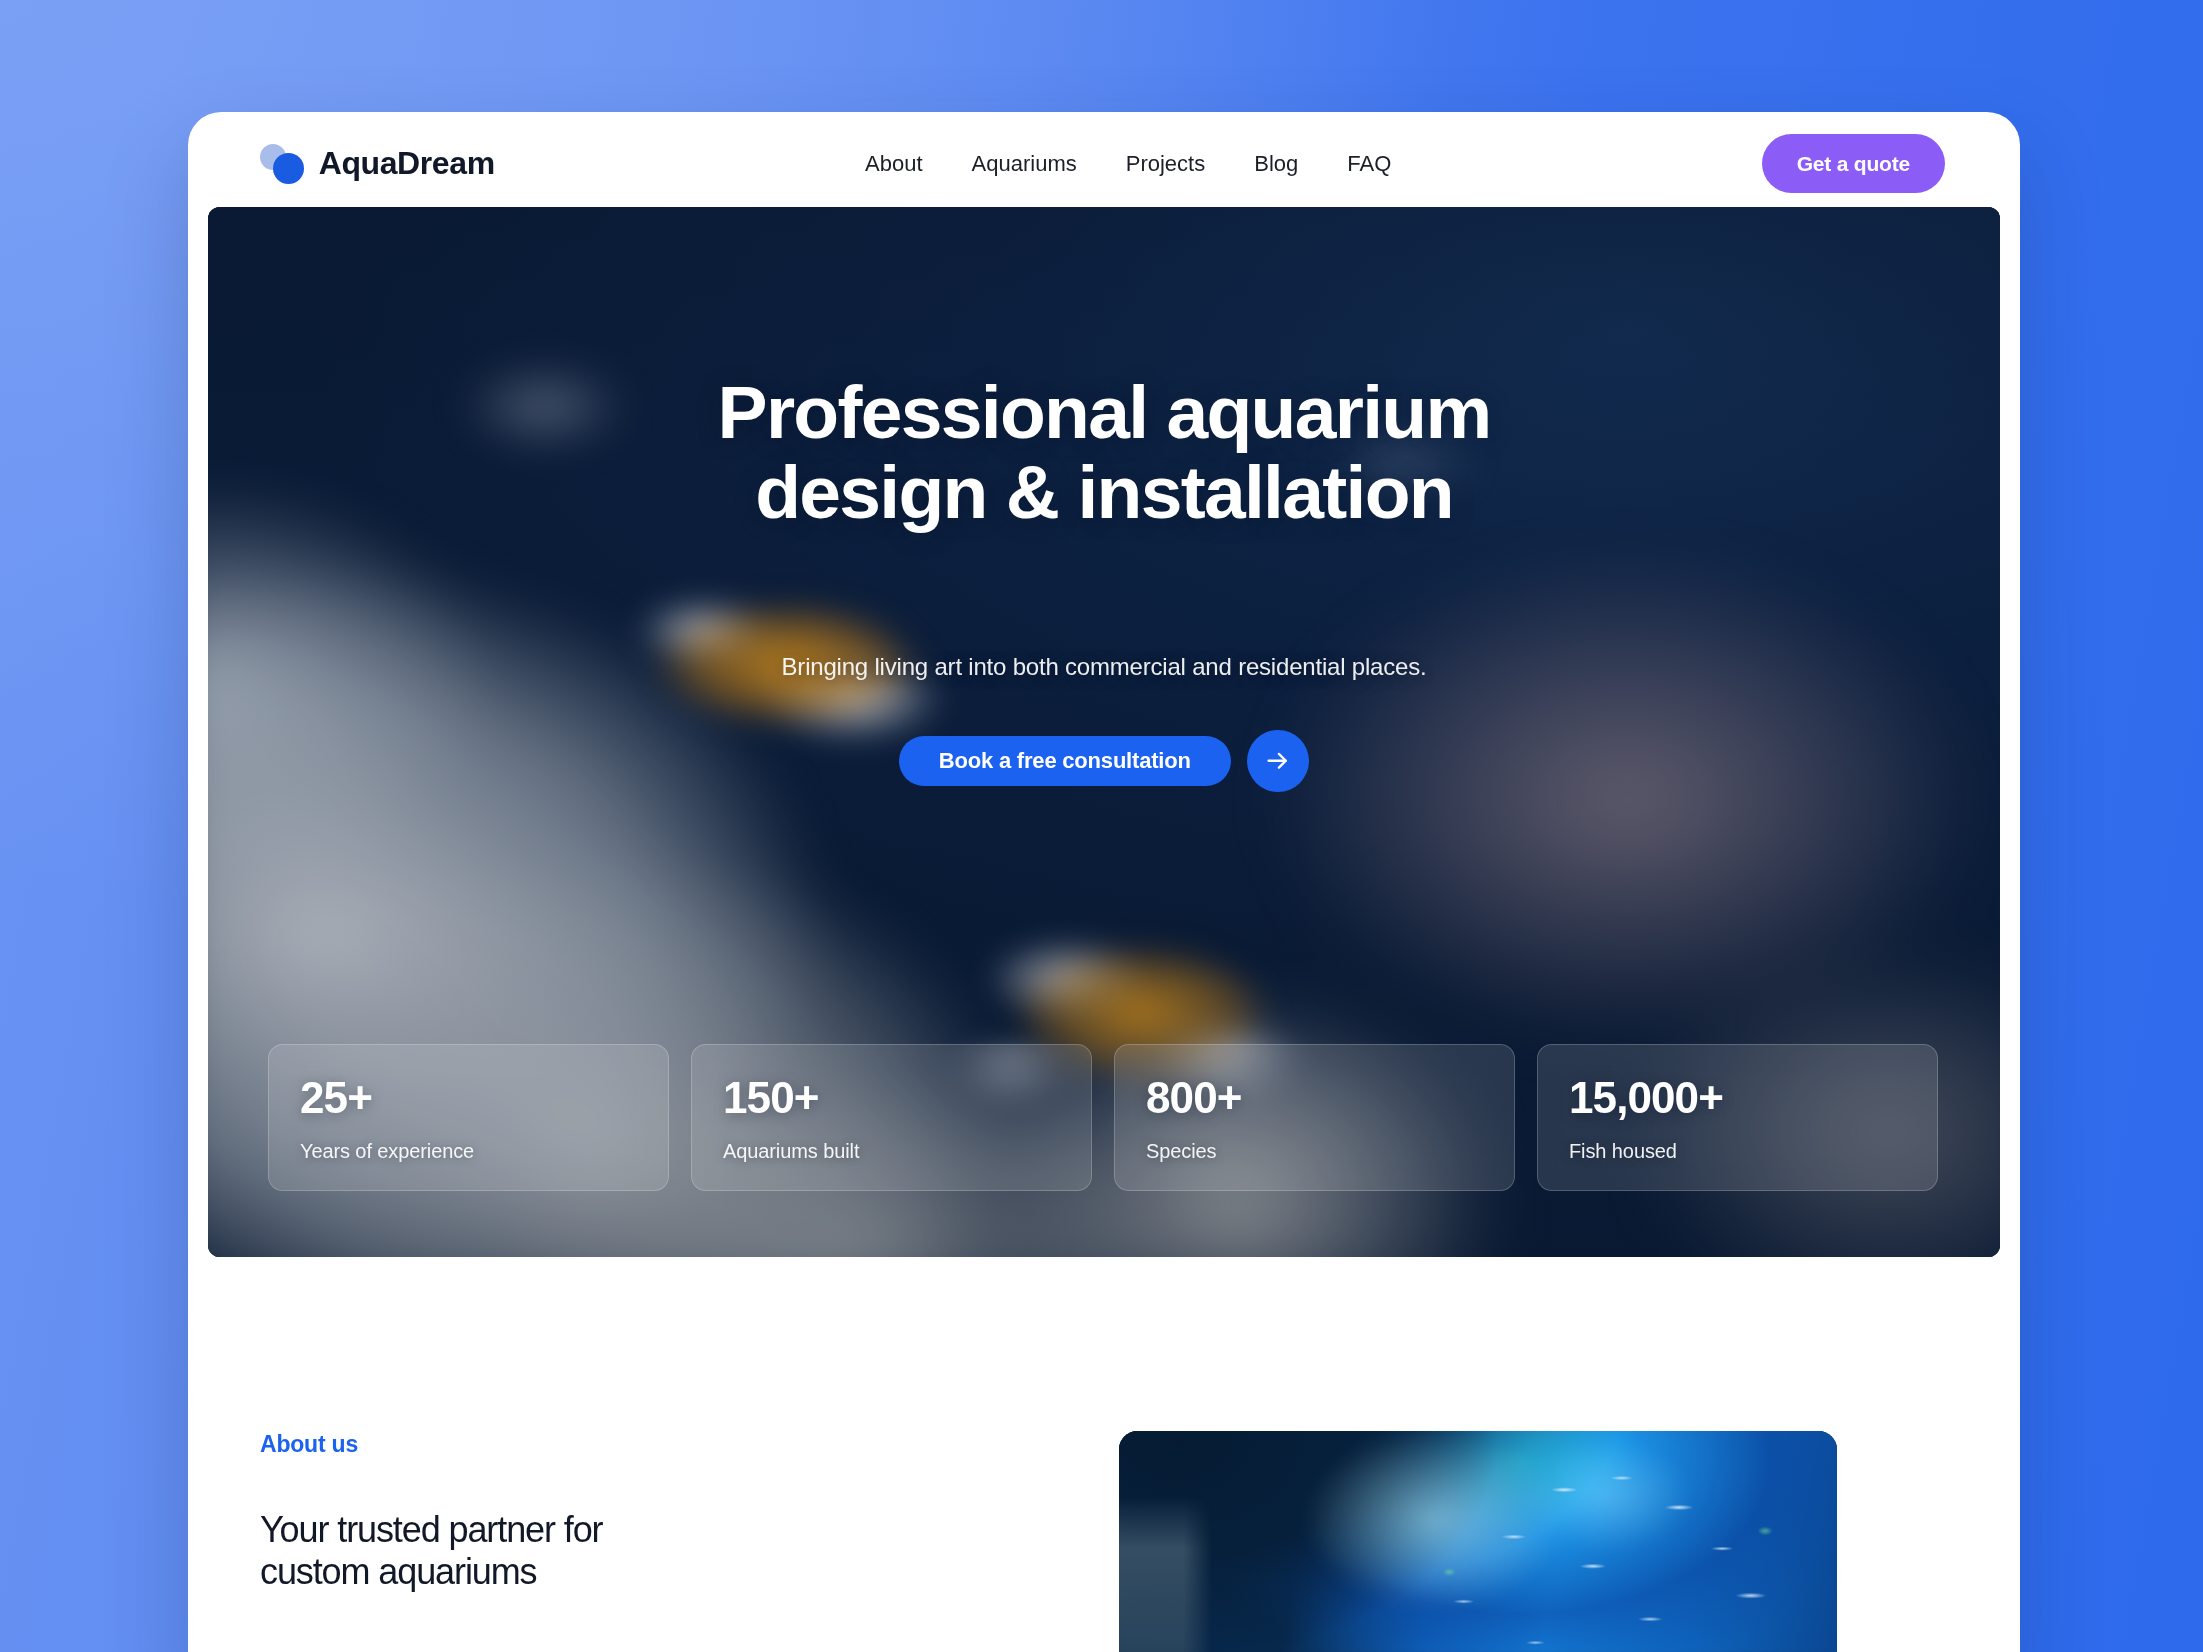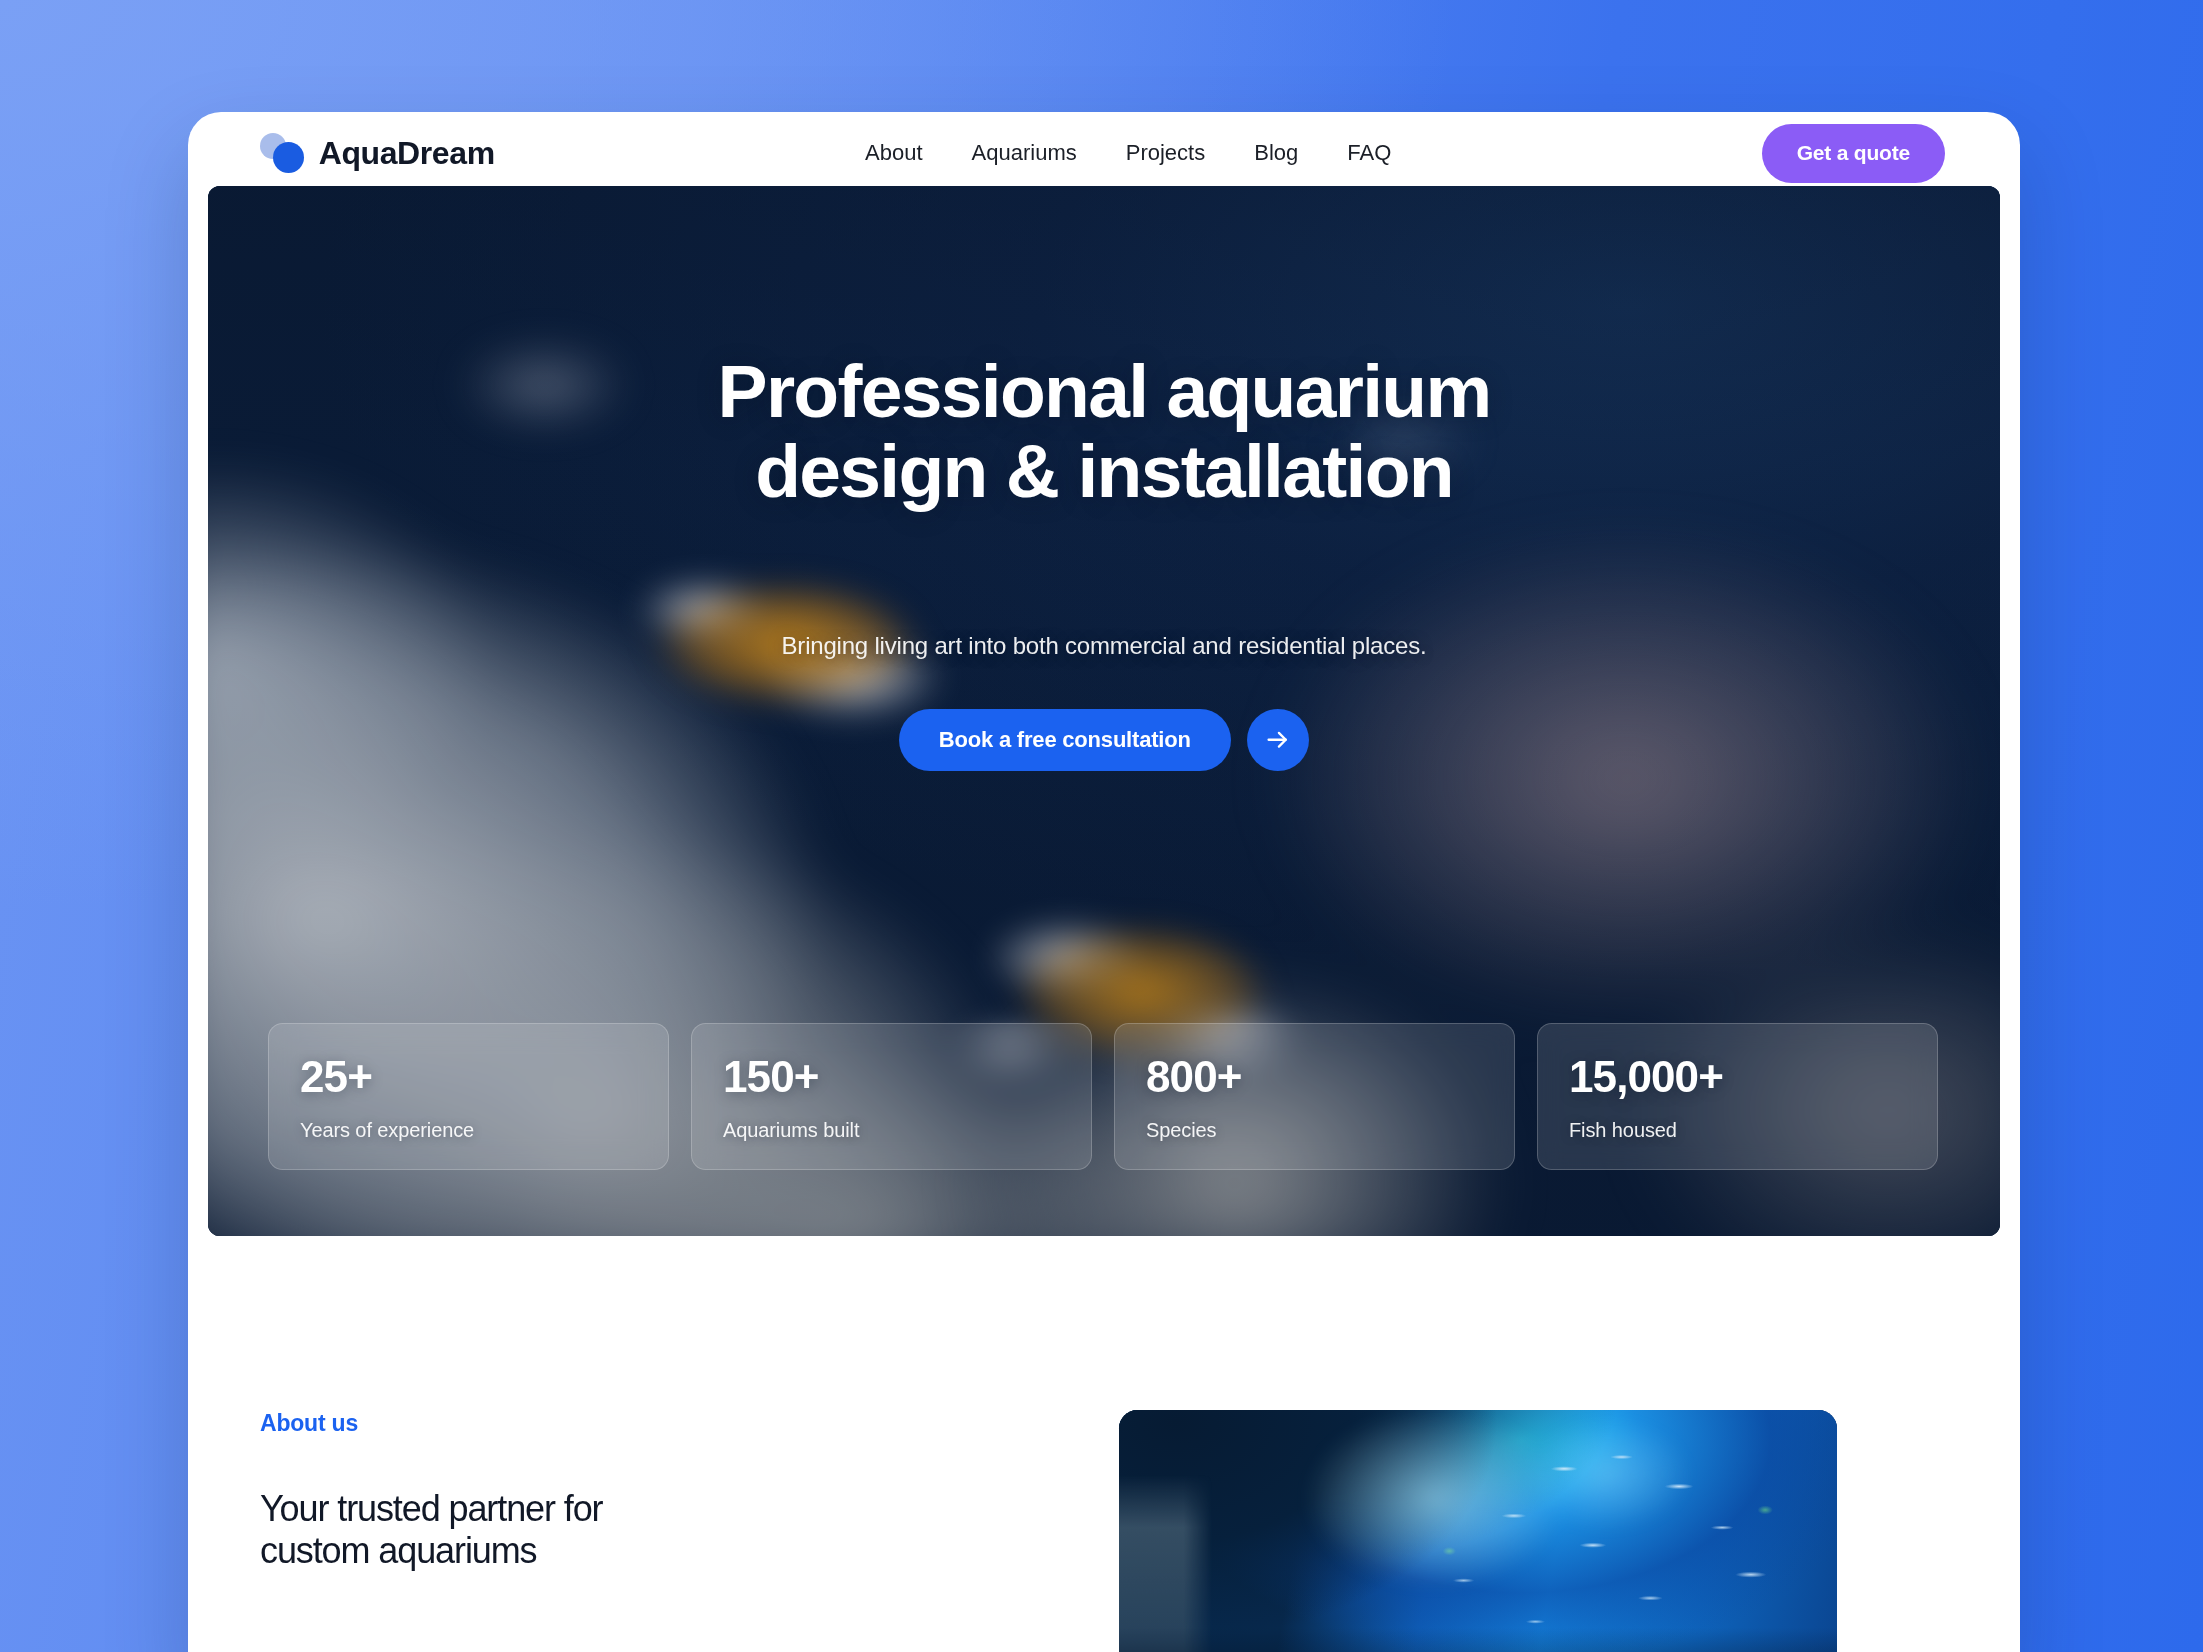--- a/index.html
+++ b/index.html
@@ -17,21 +17,21 @@
 
   
   .page{
     position:absolute; left:188px; top:112px; width:1832px; height:1561px;
     background:#ffffff; border-radius:33px 33px 0 0; overflow:hidden;
     box-shadow:0 37px 83px rgba(14,36,82,.22);
   }
 
   
   .header{
-    height:74px; display:flex; align-items:center;
+    height:95px; display:flex; align-items:center;
     padding:8px 75px 0 72px;
   }
   .brand{ display:flex; align-items:center; gap:14.7px; cursor:pointer; }
   .brand-mark{ position:relative; width:44px; height:40px; flex:0 0 auto; }
   .dot-a{
     position:absolute; left:0; top:0; width:26px; height:26px;
     border-radius:50%; background:#a9bdeb;
   }
   .dot-b{
     position:absolute; left:13px; top:9.2px; width:31px; height:31px;
@@ -118,21 +118,21 @@
     position:absolute; left:0; right:0; top:446px; text-align:center;
     color:rgba(255,255,255,.92); font-size:24px; letter-spacing:-0.2px;
     text-shadow:0 1.8px 14.7px rgba(6,16,34,.40);
   }
   .hero-actions{
     position:absolute; left:0; right:0; top:523px;
     display:flex; align-items:center; justify-content:center; gap:16.5px;
   }
   .btn-consult{
     background:#1b62f0; color:#fff; border:none; font-family:inherit;
-    font-size:22px; font-weight:600; height:62px; padding:0 40px;
+    font-size:22px; font-weight:600; height:50px; padding:0 40px;
     border-radius:917px; cursor:pointer; letter-spacing:-0.2px;
   }
   .btn-arrow{
     width:62px; height:62px; border-radius:50%; border:none; cursor:pointer;
     background:#1b62f0; color:#fff; display:flex; align-items:center;
     justify-content:center;
   }
   .btn-arrow svg{ width:27.5px; height:27.5px; }
 
   

